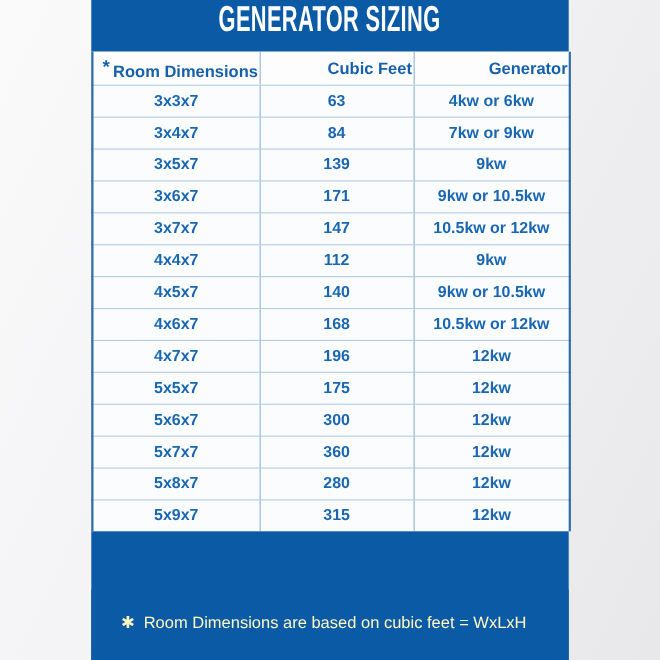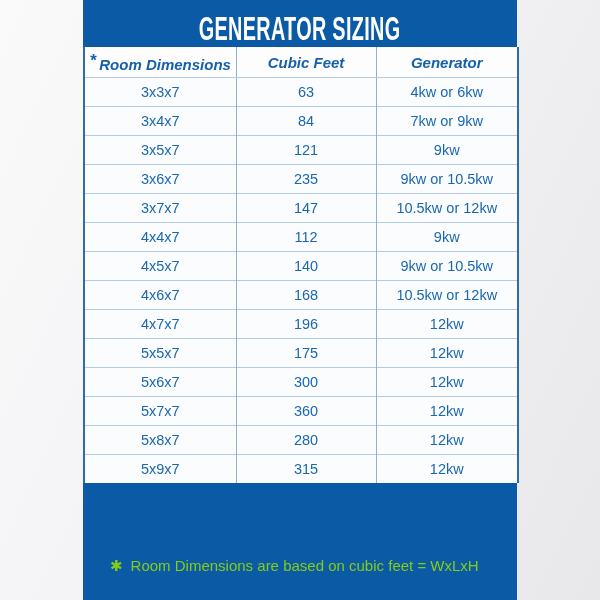--- a/index.html
+++ b/index.html
@@ -9,53 +9,53 @@
   }
   .stage{
     position:relative;width:600px;height:600px;
     background:linear-gradient(115deg,#fafafb 0%,#f3f3f5 45%,#e8e8ea 100%);
   }
   .panel{
     position:absolute;left:83px;top:0;width:434px;height:600px;
     background:#0b5aa6;
   }
   .title-band{
-    height:47px;display:flex;align-items:flex-end;justify-content:center;
+    height:47px;display:flex;align-items:flex-start;justify-content:center;
   }
   .title-band .title-text{
     color:#ffffff;font-size:31px;font-weight:800;letter-spacing:0.5px;
     transform:scale(0.64,1.06);transform-origin:center;white-space:nowrap;
   }
   table.sizing{
     border-collapse:collapse;table-layout:fixed;width:434px;
     background:#fbfcfd;
     border-left:2px solid #2d6ca8;border-right:2px solid #2d6ca8;
   }
   table.sizing col.c1{width:152px;}
   table.sizing col.c2{width:140px;}
   table.sizing col.c3{width:142px;}
   table.sizing th{
     height:28px;color:#1560ab;font-size:15px;font-weight:700;
     border-left:1px solid #8fb2d4;border-bottom:1px solid #b3cce2;
-    text-align:center;vertical-align:middle;background:#fdfdfe;font-style:italic;
+    text-align:right;vertical-align:middle;background:#fdfdfe;
   }
   table.sizing th:first-child{border-left:none;}
   table.sizing td{
-    height:26px;color:#1967b3;font-size:14.5px;font-weight:400;
+    height:26px;color:#1967b3;font-size:14.5px;font-weight:700;
     border-left:1px solid #8fb2d4;border-top:1px solid #b3cce2;
     text-align:center;vertical-align:middle;
   }
   table.sizing td:first-child{border-left:none;}
   .asterisk{
     font-weight:800;font-size:17px;vertical-align:4px;margin-right:3px;
   }
   .footer-band{
     position:absolute;left:0;bottom:0;width:434px;height:64px;
     box-sizing:border-box;padding:21px 0 0 27px;
-    background:#0b5aa6;color:#84cc16;font-size:15px;
+    background:#0b5aa6;color:#fef9c3;font-size:15px;
   }
   .footer-band .star{font-size:15px;margin-right:8px;}
 </style>
 </head>
 <body>
 
 <div class="stage">
   <div class="panel">
 
     <div class="title-band">
@@ -83,26 +83,26 @@
             <td>63</td>
             <td>4kw or 6kw</td>
           </tr>
           <tr>
             <td>3x4x7</td>
             <td>84</td>
             <td>7kw or 9kw</td>
           </tr>
           <tr>
             <td>3x5x7</td>
-            <td>121</td>
+            <td>139</td>
             <td>9kw</td>
           </tr>
           <tr>
             <td>3x6x7</td>
-            <td>235</td>
+            <td>171</td>
             <td>9kw or 10.5kw</td>
           </tr>
           <tr>
             <td>3x7x7</td>
             <td>147</td>
             <td>10.5kw or 12kw</td>
           </tr>
           <tr>
             <td>4x4x7</td>
             <td>112</td>

